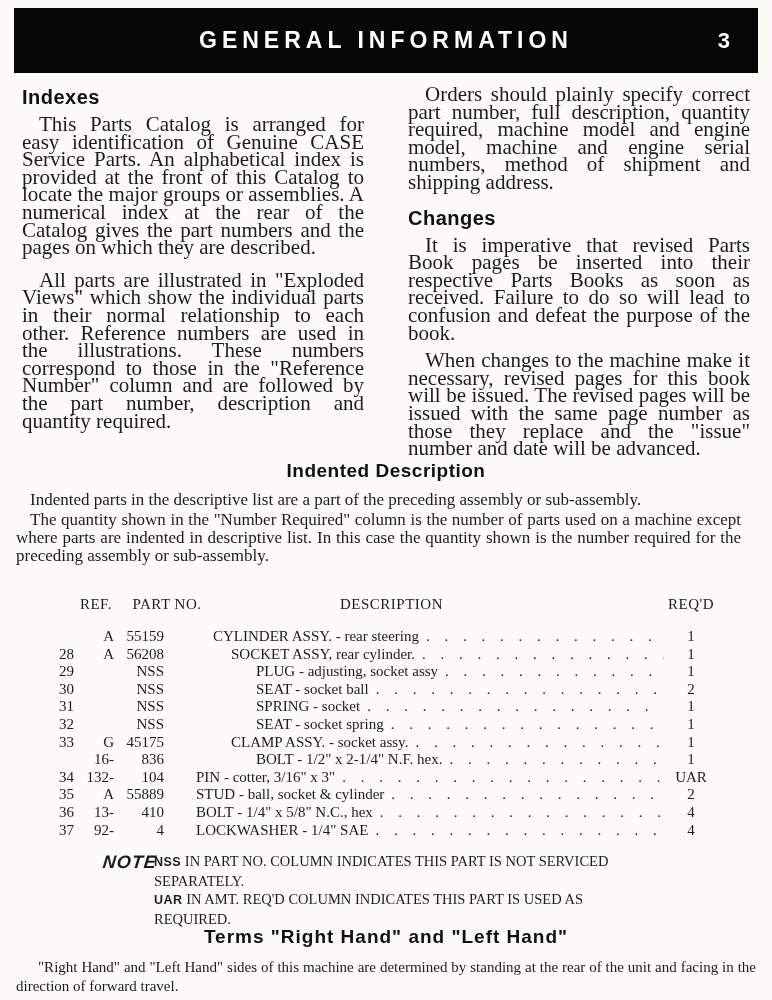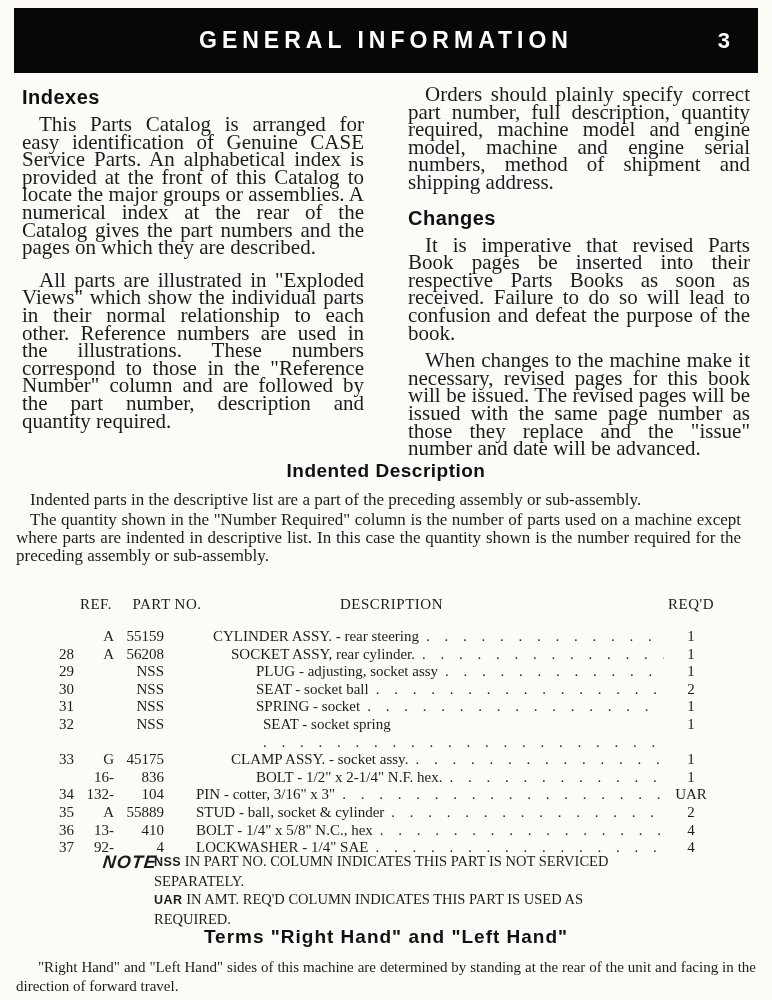--- a/index.html
+++ b/index.html
@@ -209,21 +209,21 @@
           <span class="c-desc" style="padding-left: 60px;">
             <span class="txt">SPRING - socket</span>
             <span class="leader">. . . . . . . . . . . . . . . . . . . . . . . . . . . . . . . . . . . . . . . . . . . . . . . . . . . . . . . . . . . . . . . . . . . . . . </span>
           </span>
           <span class="c-qty">1</span>
         </div>
         <div class="trow">
           <span class="c-ref">32</span>
           <span class="c-prefix"></span>
           <span class="c-num">NSS</span>
-          <span class="c-desc" style="padding-left: 60px; flex-direction: column;">
+          <span class="c-desc" style="padding-left: 60px;">
             <span class="txt">SEAT - socket spring</span>
             <span class="leader">. . . . . . . . . . . . . . . . . . . . . . . . . . . . . . . . . . . . . . . . . . . . . . . . . . . . . . . . . . . . . . . . . . . . . . </span>
           </span>
           <span class="c-qty">1</span>
         </div>
         <div class="trow">
           <span class="c-ref">33</span>
           <span class="c-prefix">G</span>
           <span class="c-num">45175</span>
           <span class="c-desc" style="padding-left: 35px;">

